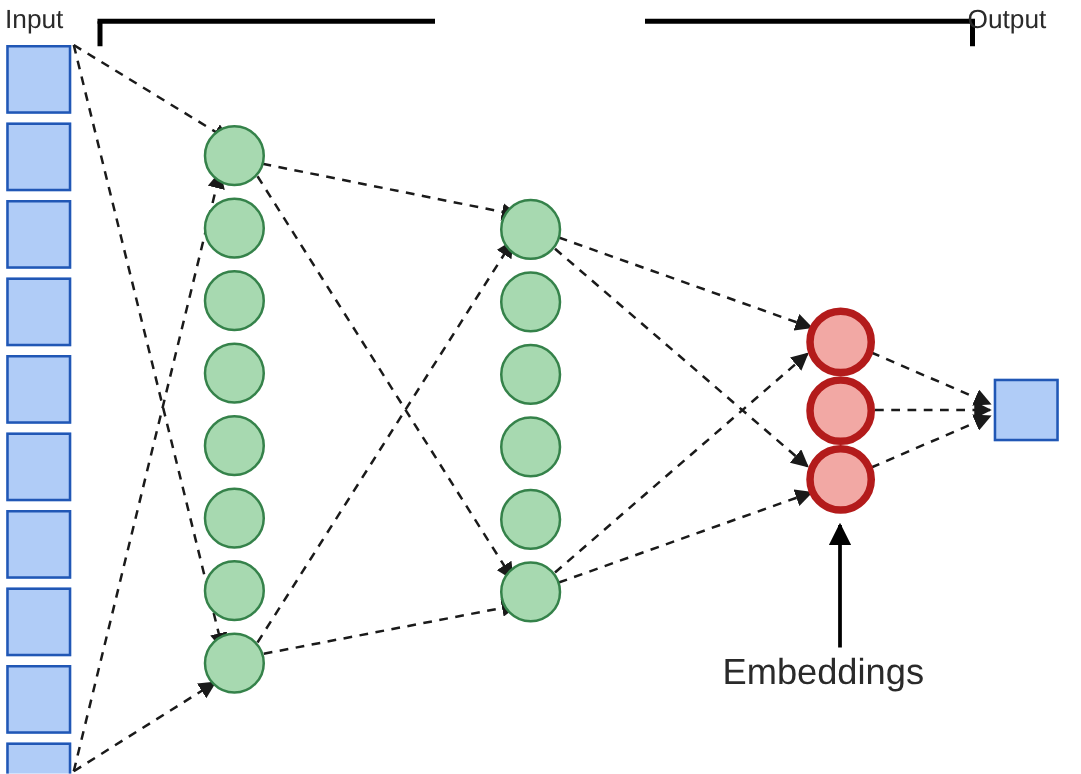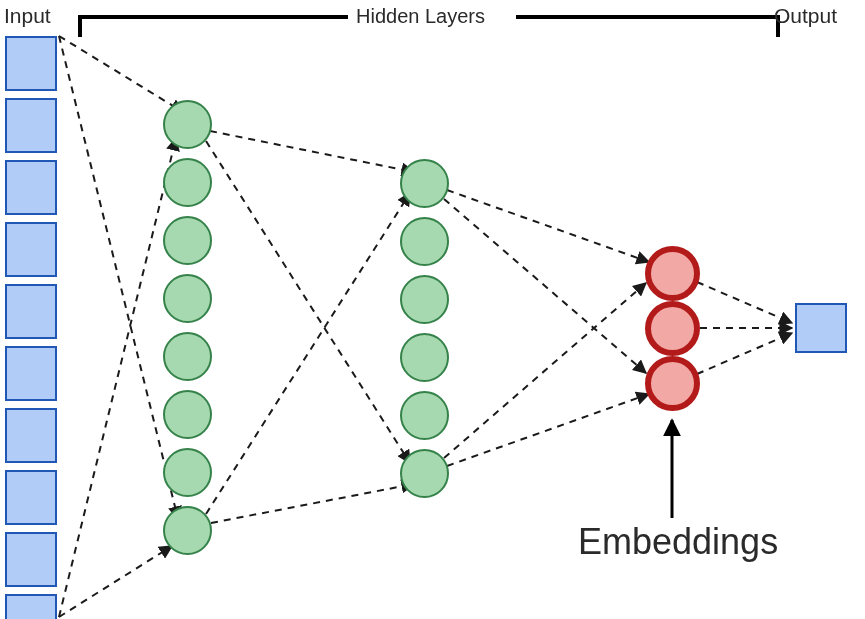--- a/index.html
+++ b/index.html
@@ -34,21 +34,21 @@
     padding: 0 4px;
   }
   #label-output {
     left: 774px;
     top: 5px;
     font-size: 21px;
   }
   #label-embeddings {
     left: 578px;
     top: 524px;
-    font-size: 36px;
+    font-size: 29px;
     text-align: center;
   }
   svg.layer {
     position: absolute;
     left: 0;
     top: 0;
     width: 865px;
     height: 619px;
   }
   .in-box {
@@ -163,17 +163,16 @@
   <div class="node node-green" style="left:400px; top:391px;"></div>
   <div class="node node-green" style="left:400px; top:449px;"></div>
 
   <div class="node node-red" style="left:645px; top:246px;"></div>
   <div class="node node-red" style="left:645px; top:301px;"></div>
   <div class="node node-red" style="left:645px; top:356px;"></div>
 
   <div class="out-box"></div>
 
   <div class="label" id="label-input">Input</div>
-  <div class="label" id="label-hidden">Hidden Layers</div>
   <div class="label" id="label-output">Output</div>
   <div class="label" id="label-embeddings">Embeddings</div>
 
 </div>
 
 </body></html>

